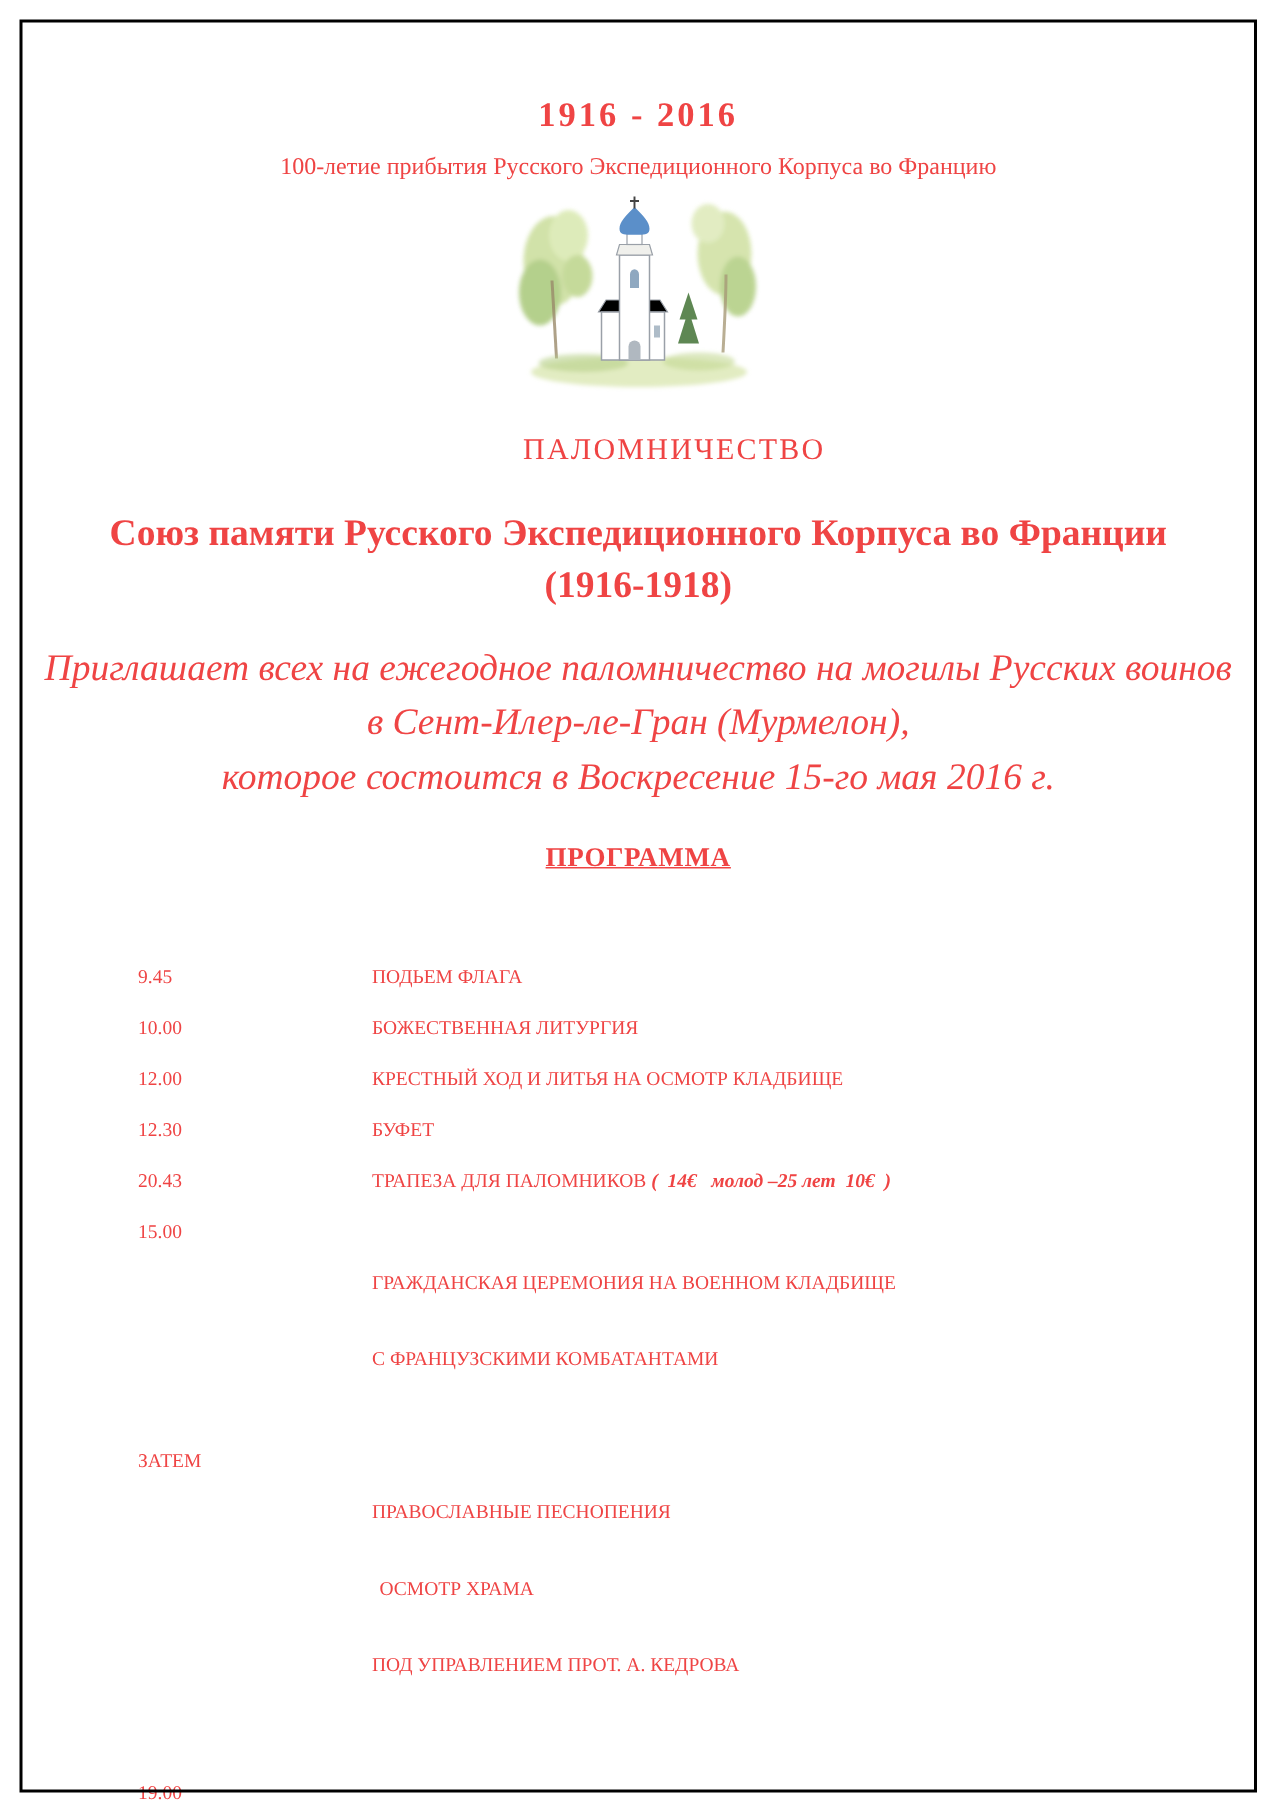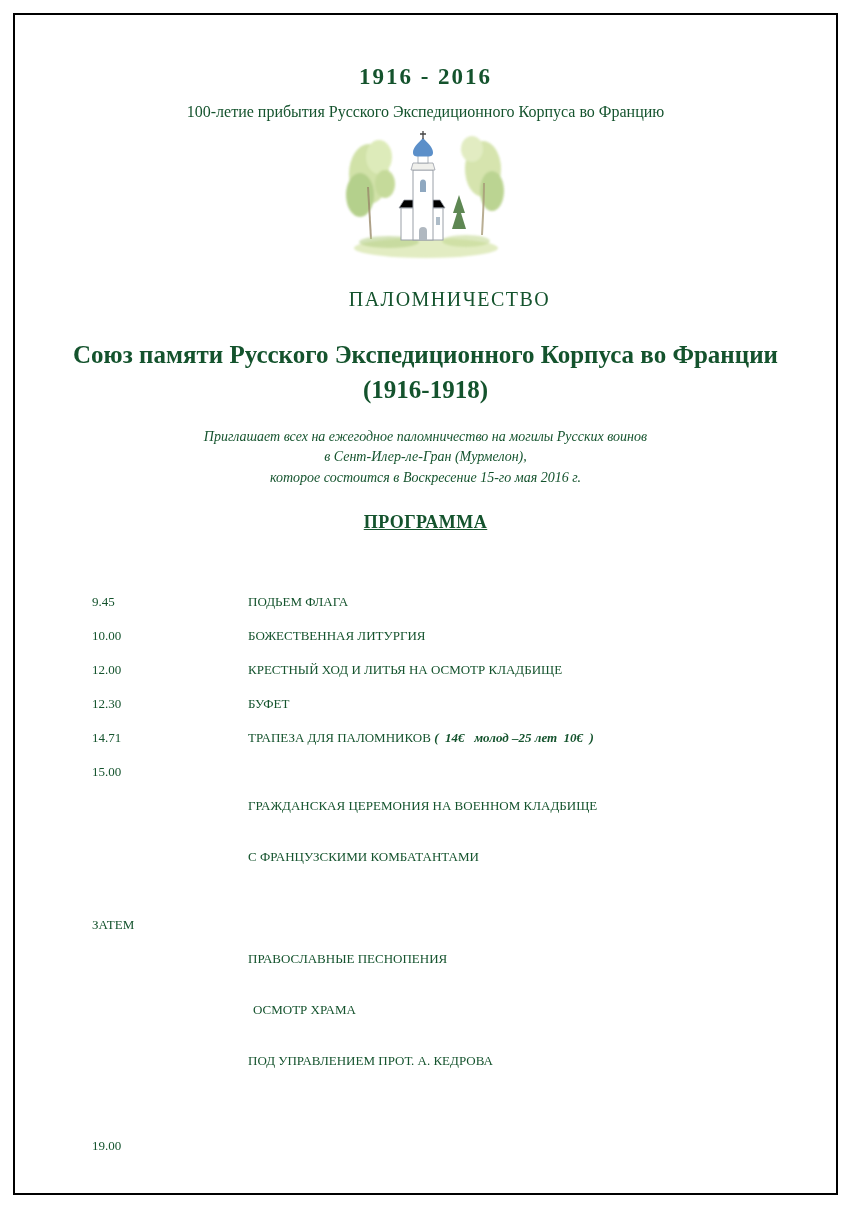--- a/index.html
+++ b/index.html
@@ -2,21 +2,21 @@
 <html><head>
 <meta charset="utf-8">
 <style>
   html, body { margin: 0; padding: 0; background: #ffffff; }
   .page {
     position: relative;
     width: 851px;
     height: 1208px;
     background: #ffffff;
     font-family: "Liberation Serif", serif;
-    color: #14532d;
+    color: #ef4444;
     overflow: hidden;
     margin: 0 auto;
   }
   .border-frame {
     position: absolute;
     top: 13px; left: 13px; right: 13px; bottom: 13px;
     border: 2px solid #000000;
     pointer-events: none;
   }
   .centered { text-align: center; }
@@ -44,21 +44,21 @@
     padding-left: 48px;
   }
   .union-title {
     margin-top: 26px;
     font-size: 25px;
     font-weight: bold;
     line-height: 1.4;
   }
   .invitation {
     margin-top: 20px;
-    font-size: 14px;
+    font-size: 25px;
     font-style: italic;
     line-height: 1.45;
   }
   .program-title {
     margin-top: 24px;
     font-size: 18px;
     font-weight: bold;
     text-decoration: underline;
     letter-spacing: 0.5px;
   }
@@ -181,21 +181,21 @@
       <div class="prog-time">12.00</div>
       <div class="prog-desc">КРЕСТНЫЙ ХОД И ЛИТЬЯ НА ОСМОТР КЛАДБИЩЕ</div>
     </div>
 
     <div class="prog-row">
       <div class="prog-time">12.30</div>
       <div class="prog-desc">БУФЕТ</div>
     </div>
 
     <div class="prog-row">
-      <div class="prog-time">14.71</div>
+      <div class="prog-time">20.43</div>
       <div class="prog-desc"><span>ТРАПЕЗА ДЛЯ ПАЛОМНИКОВ </span><span class="price-note">(  14€   молод –25 лет  10€  )</span></div>
     </div>
 
     <div class="prog-row">
       <div class="prog-time">15.00</div>
       <div class="prog-desc">
         <div>ГРАЖДАНСКАЯ ЦЕРЕМОНИЯ НА ВОЕННОМ КЛАДБИЩЕ</div>
         <div>С ФРАНЦУЗСКИМИ КОМБАТАНТАМИ</div>
       </div>
     </div>

